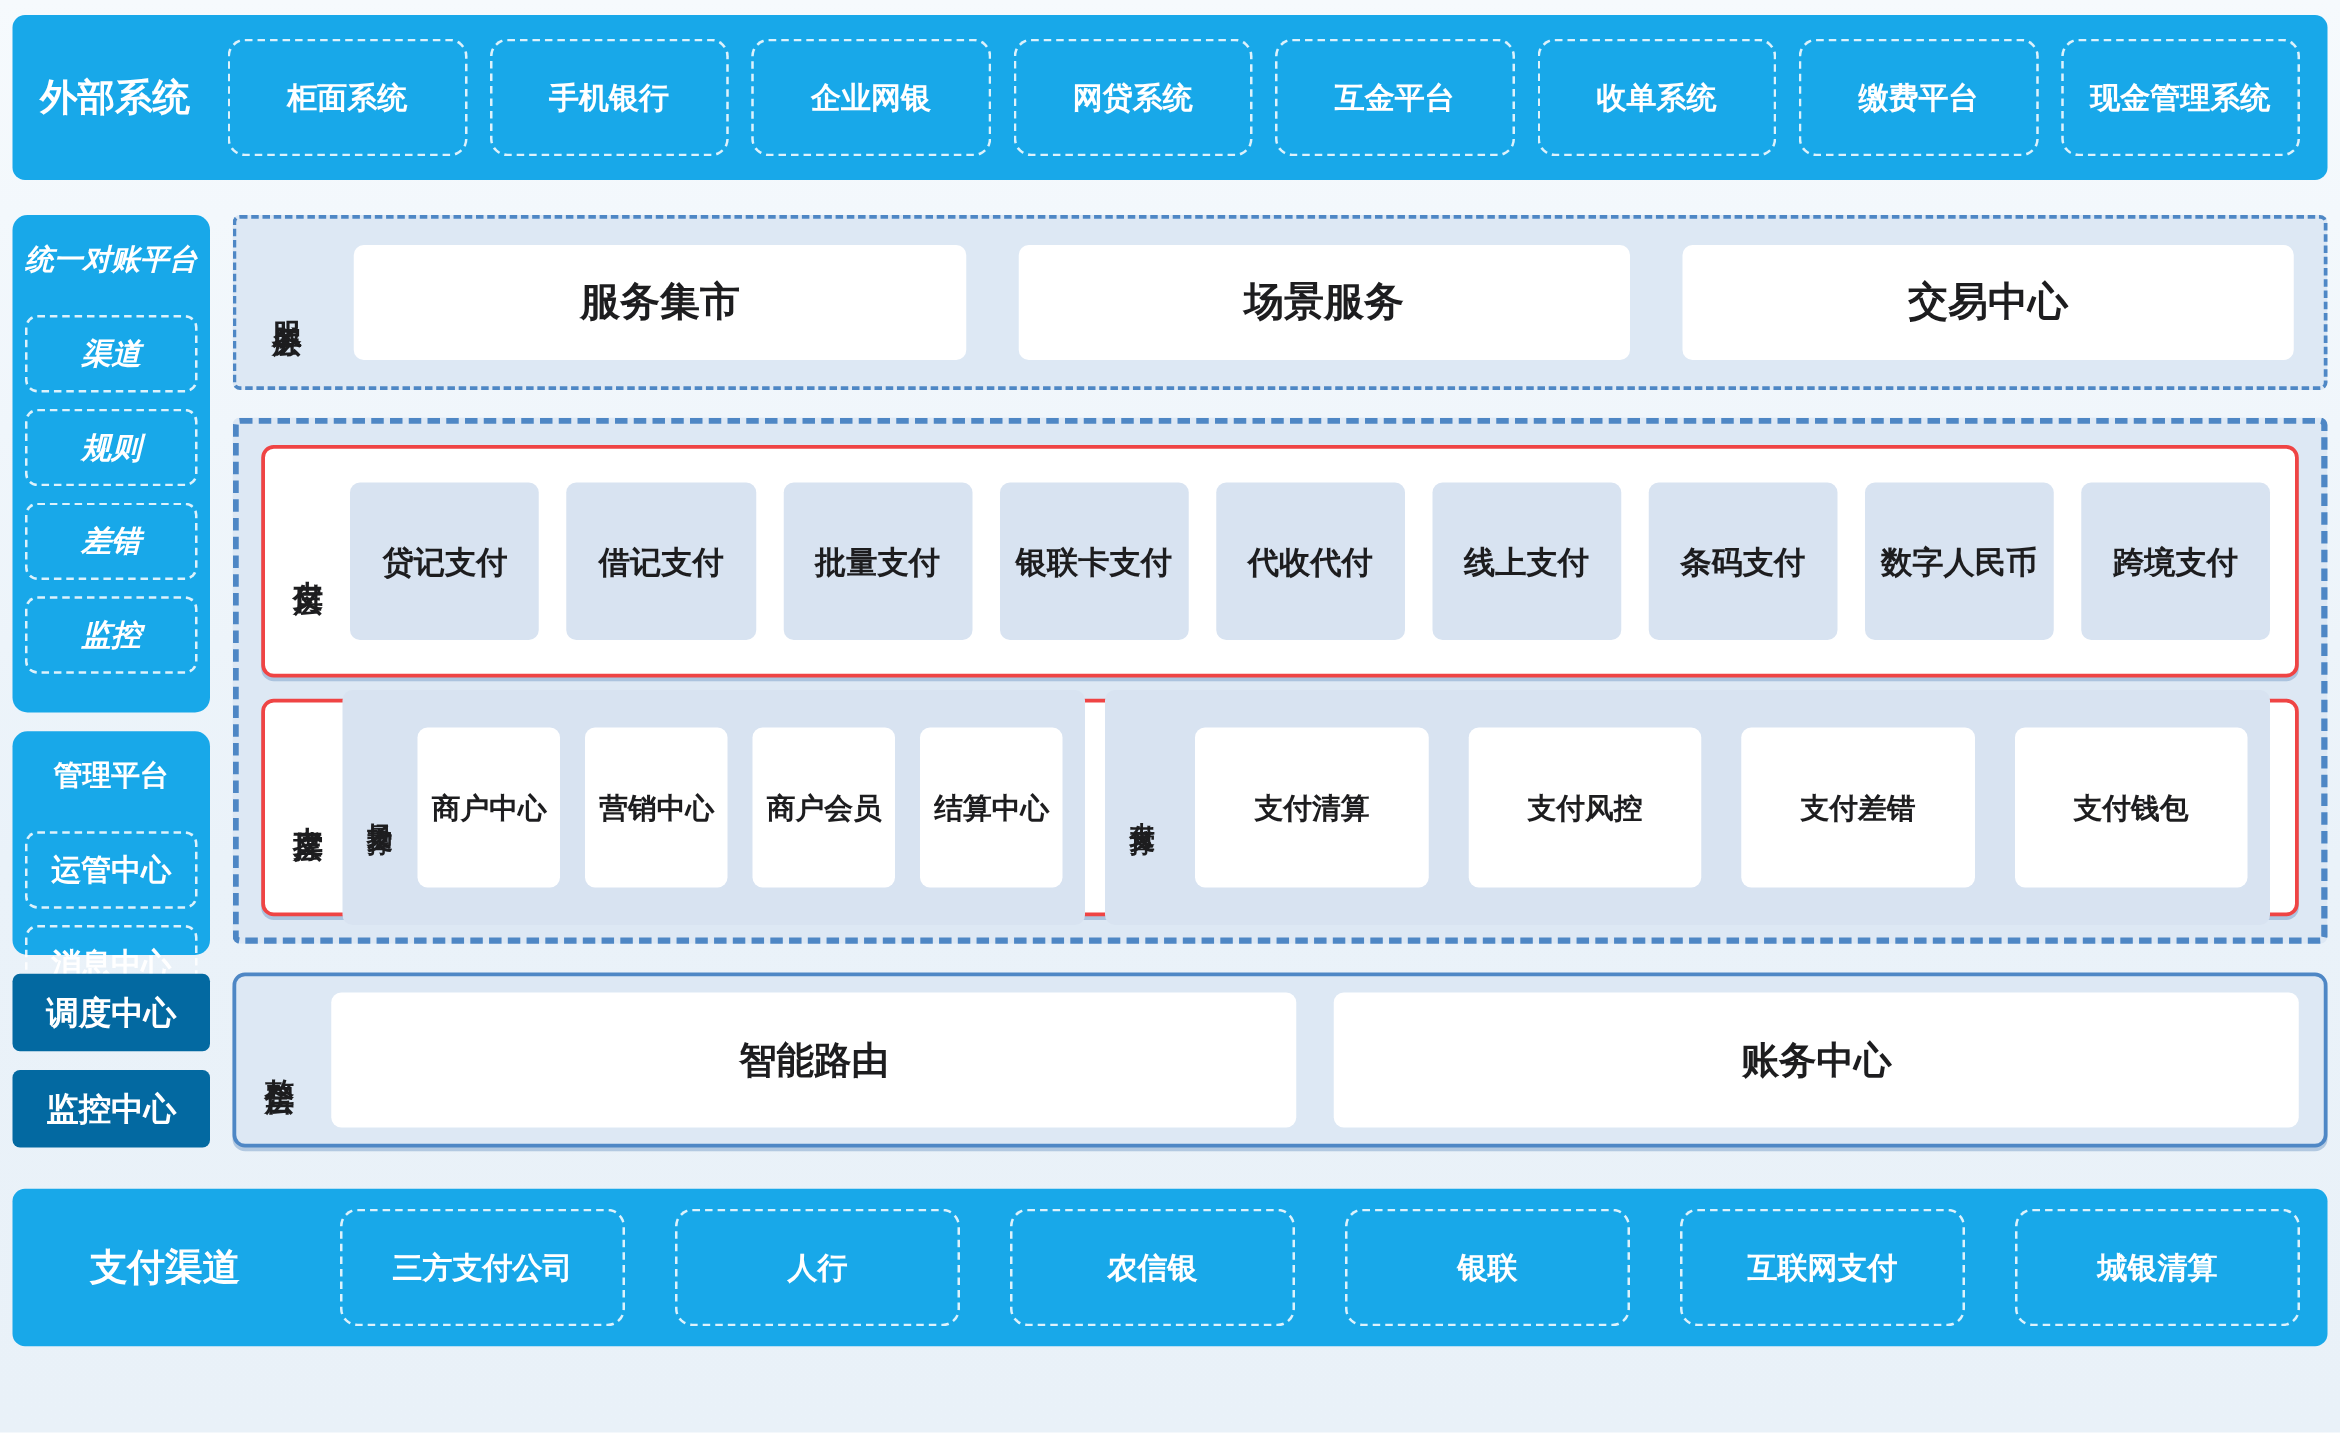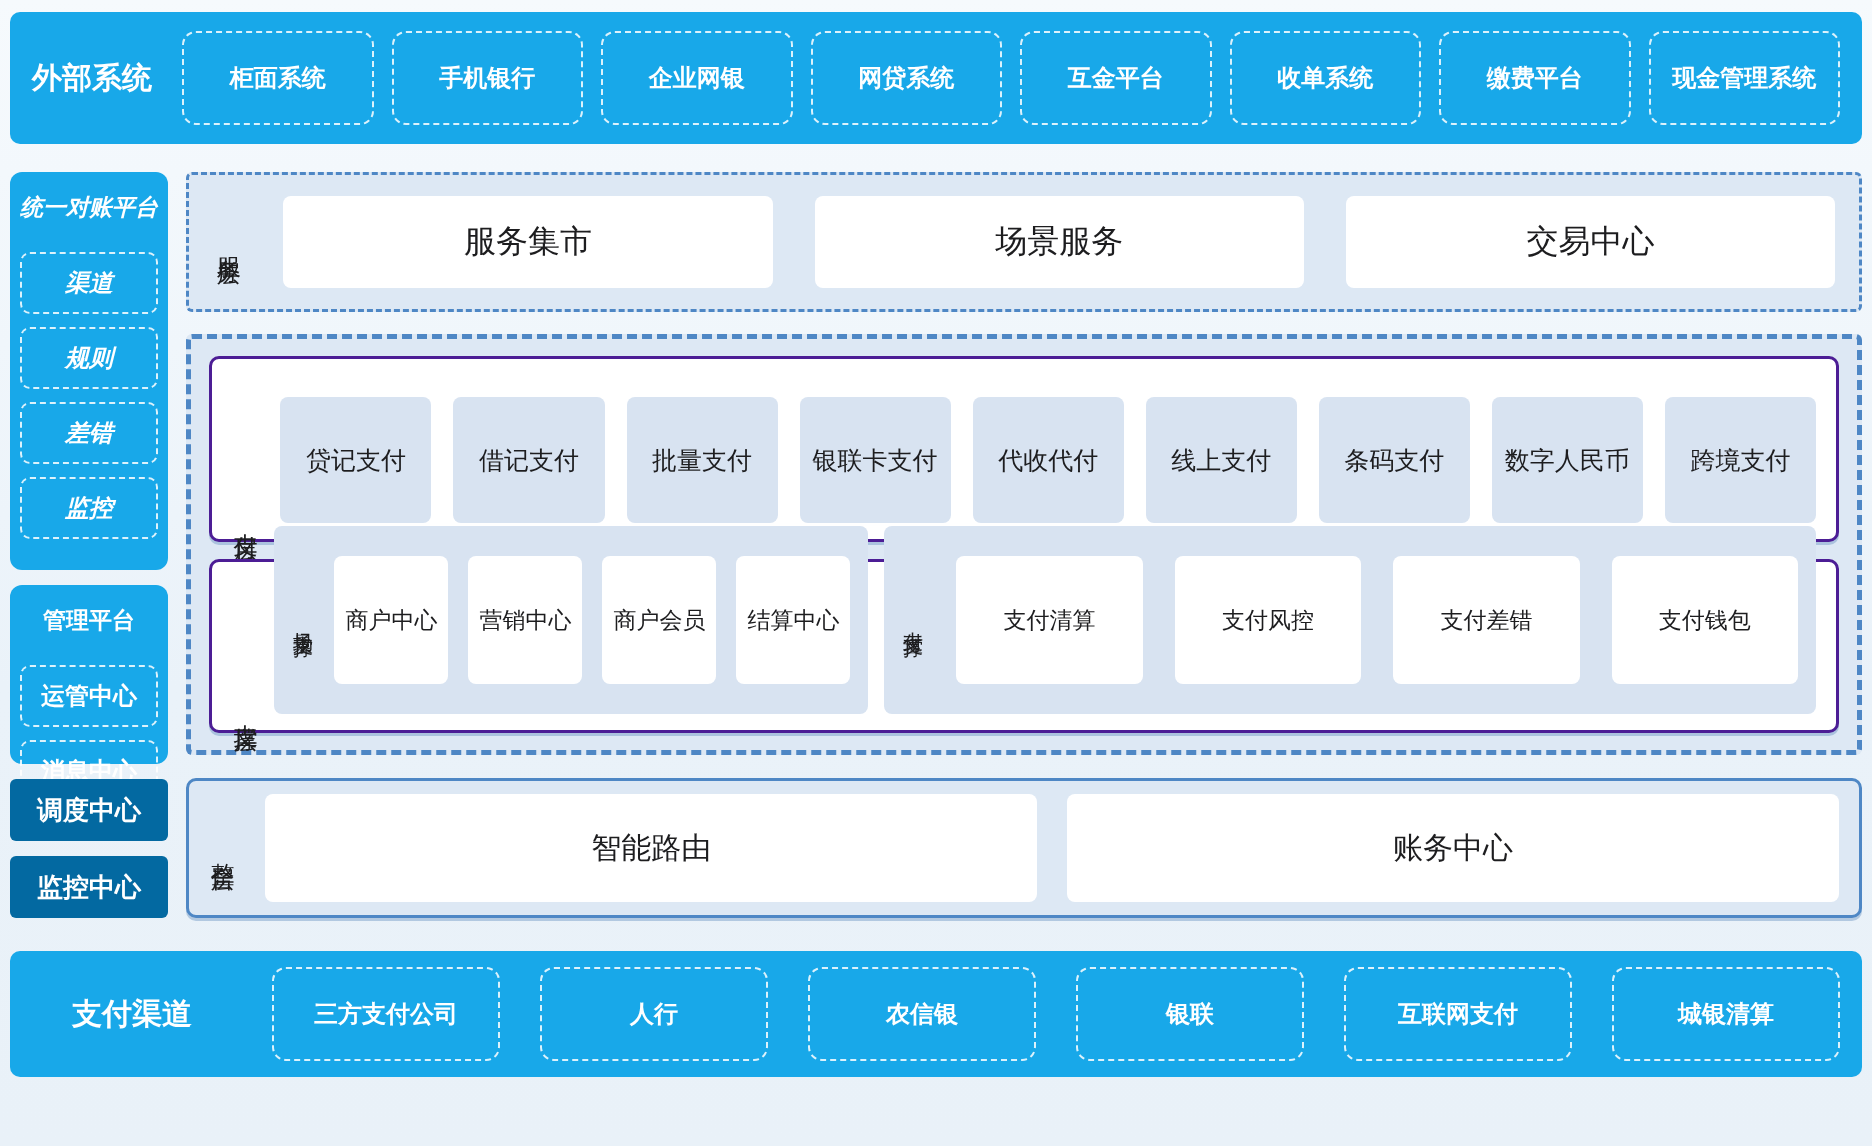--- a/index.html
+++ b/index.html
@@ -30,38 +30,38 @@
   .side-block-1 { height:398px;font-style:italic; }
   .side-block-2 { height:179px; }
   .side-title { color:#fff; font-weight:bold; font-size:23px; text-align:center; white-space:nowrap; padding:20px 0 16px 0; }
   .side-item { height:62px; margin-top:13px; border:2px dashed rgba(255,255,255,.85); border-radius:10px;
     display:flex; align-items:center; justify-content:center; color:#fff; font-size:24px; font-weight:bold; white-space:nowrap; }
   .side-item:first-of-type { margin-top:0; }
   .side-solid { background:#0369a1; border-radius:6px; height:62px; flex:0 0 62px;
     display:flex; align-items:center; justify-content:center; color:#fff; font-size:26px; font-weight:bold; }
 
   
-  .content { flex:1 1 auto; display:flex; flex-direction:column; }
+  .content { flex:1 1 auto; display:flex; flex-direction:column;font-weight:bold; }
   .vlabel { writing-mode:vertical-rl; text-orientation:upright; font-size:24px; color:#1d1d1f;
     letter-spacing:3px; line-height:1.1; flex:0 0 auto; display:flex; align-items:center; }
   .vlabel.small { font-size:20px; letter-spacing:2px; }
 
   .service-layer { height:140px; background:#dde8f4; border:3px dashed #4e87c5; border-radius:6px;
     display:flex; align-items:center; gap:42px; padding:14px 24px 14px 26px; }
   .service-layer .white-box { flex:1 1 0; height:92px; font-size:32px; }
 
   .white-box { background:#fff; border-radius:8px; display:flex; align-items:center; justify-content:center;
     color:#1d1d1f; white-space:nowrap; }
   .lite-box { background:#d8e3f1; border-radius:8px; display:flex; align-items:center; justify-content:center;
     color:#1d1d1f; white-space:nowrap; }
 
   .dashed-region { margin-top:22px; background:#dde8f4; border:5px dashed #4e87c5; border-radius:6px;
     padding:17px 18px; display:flex; flex-direction:column; gap:17px; }
-  .solid-box { background:#fff; border:3px solid #4c1d95; border-radius:10px; box-shadow:0 3px 0 rgba(110,150,195,.45);
-    display:flex; align-items:flex-end; padding:16px 20px; gap:22px; }
+  .solid-box { background:#fff; border:3px solid #ef4444; border-radius:10px; box-shadow:0 3px 0 rgba(110,150,195,.45);
+    display:flex; align-items:center; padding:16px 20px; gap:22px; }
   .payment-layer { height:186px; }
   .payment-layer .lite-box { flex:1 1 0; height:126px; font-size:25px; }
   .support-layer { height:174px; gap:16px; }
   .panel { background:#d8e3f1; border-radius:8px; height:188px; display:flex; align-items:center; padding:14px 18px; gap:20px; }
   .panel .white-box { flex:1 1 0; height:128px; font-size:23px; }
   .panel-scene { flex:0 0 37.5%; }
   .panel-pay { flex:1 1 auto; gap:32px; }
 
   .integration-layer { margin-top:23px; height:140px; background:#dde8f4; border:3px solid #4e87c5;
     border-radius:10px; box-shadow:0 3px 0 rgba(110,150,195,.45);

